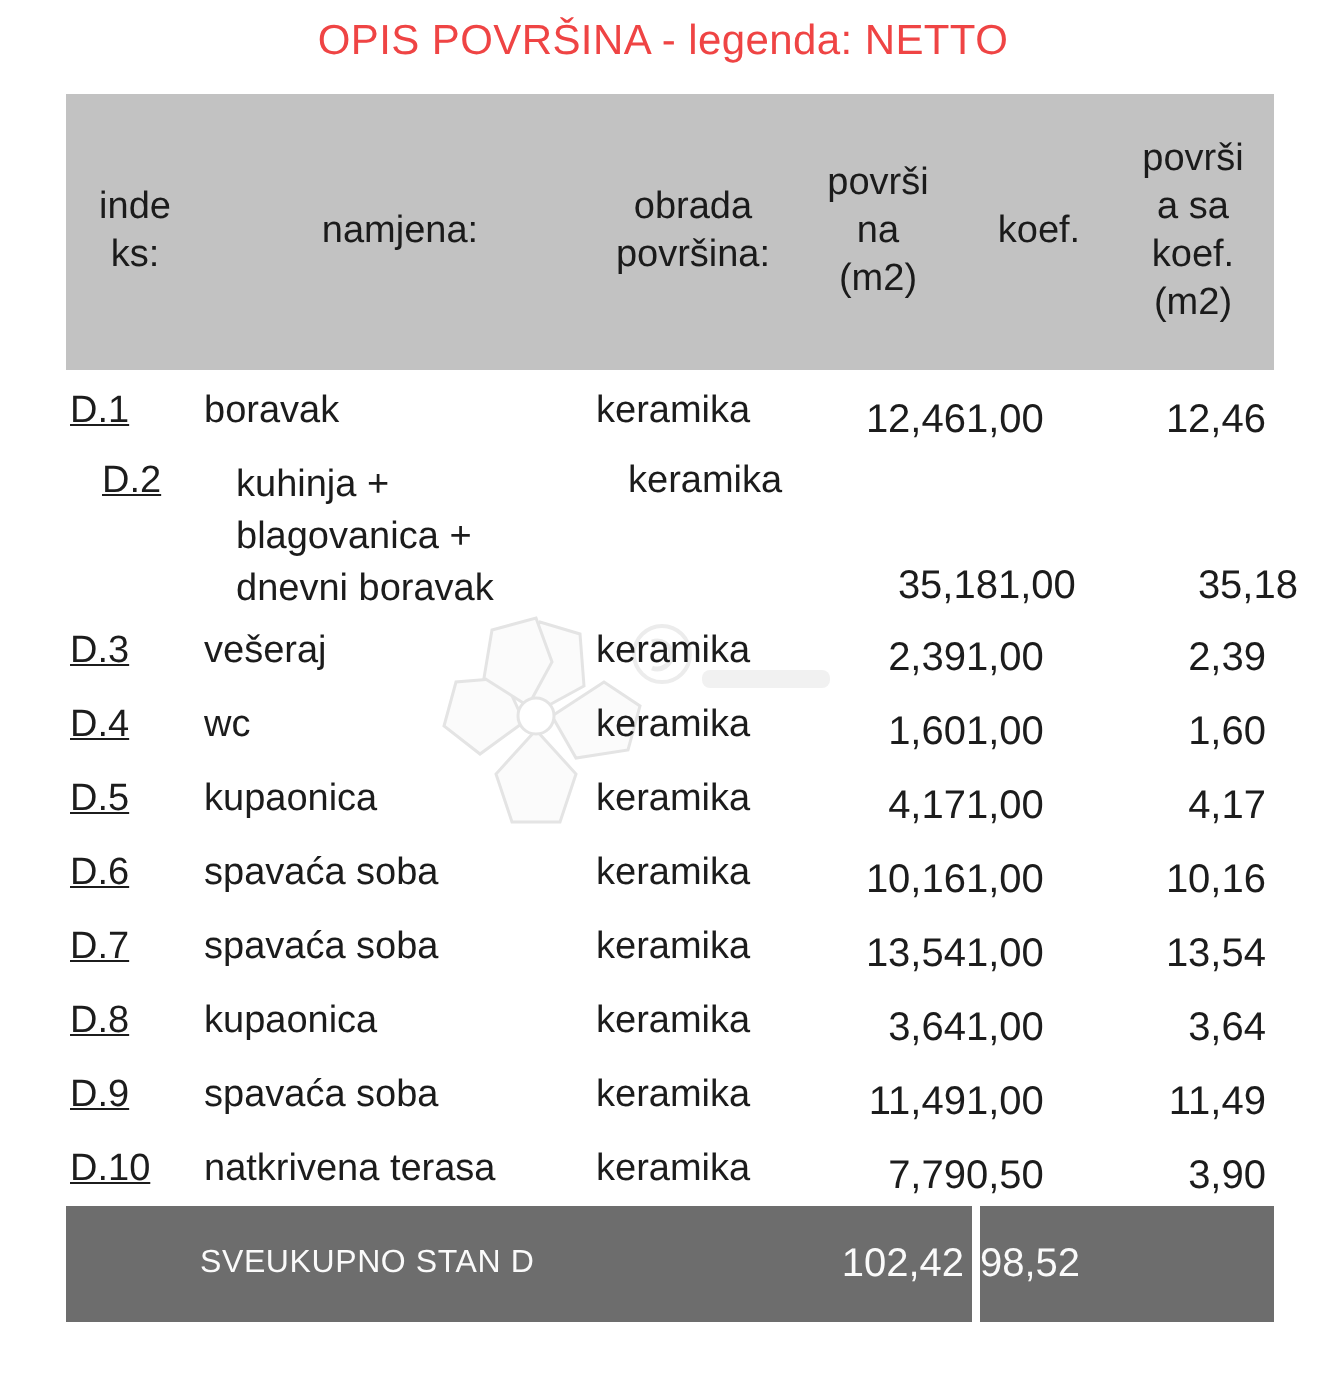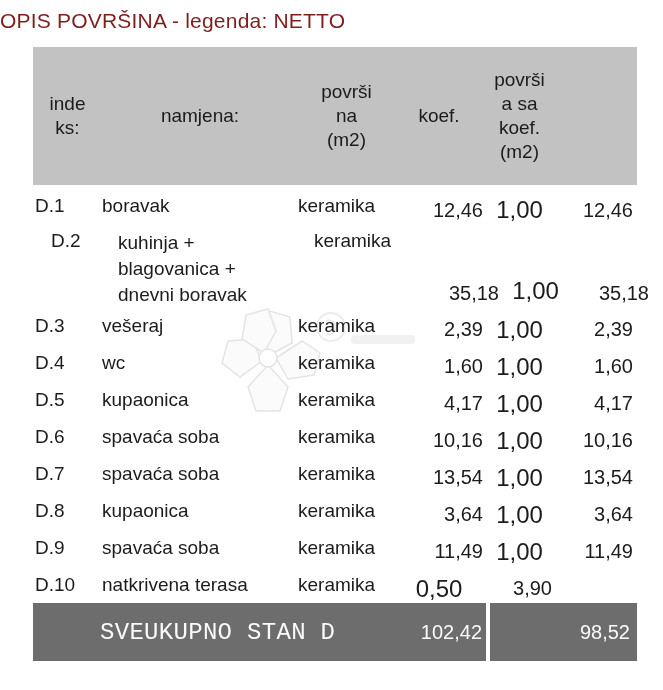--- a/index.html
+++ b/index.html
@@ -6,23 +6,23 @@
   .page{
     position:relative;
     width:663px;height:690px;
     background:#ffffff;
     font-family:"Liberation Sans","DejaVu Sans",sans-serif;
     color:#1c1c1c;
     overflow:hidden;
   }
   .title{
     position:absolute;top:9px;left:0;width:663px;
-    text-align:left;
+    text-align:center;
     font-size:21px;
-    color:#7f1d1d;
+    color:#ef4444;
     letter-spacing:0.2px;
   }
   .watermark{
     position:absolute;left:218px;top:303px;
     width:210px;height:130px;
     z-index:0;
     pointer-events:none;
   }
   .table{
     position:absolute;left:33px;top:47px;
@@ -42,25 +42,25 @@
     text-align:center;
     font-size:19px;line-height:24px;
     white-space:pre-line;
     color:#1b1b1b;
   }
   .tbody{background:transparent;}
   .row{align-items:center;height:37px;}
   .row.first{height:42px;}
   .row.multi{height:80px;align-items:stretch;margin-left:16px;}
   .cell{font-size:19px;}
-  .c1{padding-left:2px;}
+  .c1{padding-left:2px;text-decoration:underline;}
   .c2{white-space:pre-line;line-height:26px;}
   .c3{}
   .c4{text-align:right;font-size:20px;}
-  .c5{text-align:center;font-size:24px;}
+  .c5{font-size:20px;}
   .c6{text-align:right;font-size:20px;padding-right:4px;}
   .row .c4,.row .c5,.row .c6{transform:translateY(4px);}
   .row.multi .c1,.row.multi .c2,.row.multi .c3{padding-top:3px;align-self:start;}
   .row.multi .c4,.row.multi .c5,.row.multi .c6{
     align-self:end;padding-bottom:3px;transform:none;
   }
   .tfoot{
     margin-top:0;
     height:58px;
     display:flex;
@@ -72,25 +72,25 @@
   }
   .seg-left{
     width:453px;
     justify-content:space-between;
     padding-left:67px;padding-right:4px;
     box-sizing:border-box;
   }
   .seg-divider{width:4px;background:#ffffff;}
   .seg-right{
     width:147px;
-    justify-content:flex-end;
+    justify-content:flex-start;
     padding-right:7px;
     box-sizing:border-box;
   }
-  .tfoot .label{font-size:24px;letter-spacing:0.3px;font-family:Liberation Mono, monospace;}
+  .tfoot .label{font-size:16px;letter-spacing:0.3px;}
   .tfoot .num{font-size:20px;}
 </style>
 </head>
 <body>
 
 <div class="page">
 
   <div class="title">OPIS POVRŠINA - legenda: NETTO</div>
 
   <svg class="watermark" viewBox="0 0 210 130">
@@ -108,20 +108,22 @@
     </g>
     <rect x="133" y="32" width="64" height="9" rx="4" fill="#f1f1f1"></rect>
   </svg>
 
   <div class="table">
 
     <div class="grid-row thead">
       <div class="cell">inde
 ks:</div>
       <div class="cell">namjena:</div>
+      <div class="cell">obrada
+površina:</div>
       <div class="cell">površi
 na
 (m2)</div>
       <div class="cell">koef.</div>
       <div class="cell">površi
 a sa
 koef.
 (m2)</div>
     </div>
 
@@ -207,20 +209,21 @@
         <div class="cell c3">keramika</div>
         <div class="cell c4">11,49</div>
         <div class="cell c5">1,00</div>
         <div class="cell c6">11,49</div>
       </div>
 
       <div class="grid-row row">
         <div class="cell c1">D.10</div>
         <div class="cell c2">natkrivena terasa</div>
         <div class="cell c3">keramika</div>
+        <div class="cell c4">7,79</div>
         <div class="cell c5">0,50</div>
         <div class="cell c6">3,90</div>
       </div>
 
     </div>
 
     <div class="tfoot">
       <div class="seg seg-left">
         <span class="label">SVEUKUPNO STAN D</span>
         <span class="num">102,42</span>

